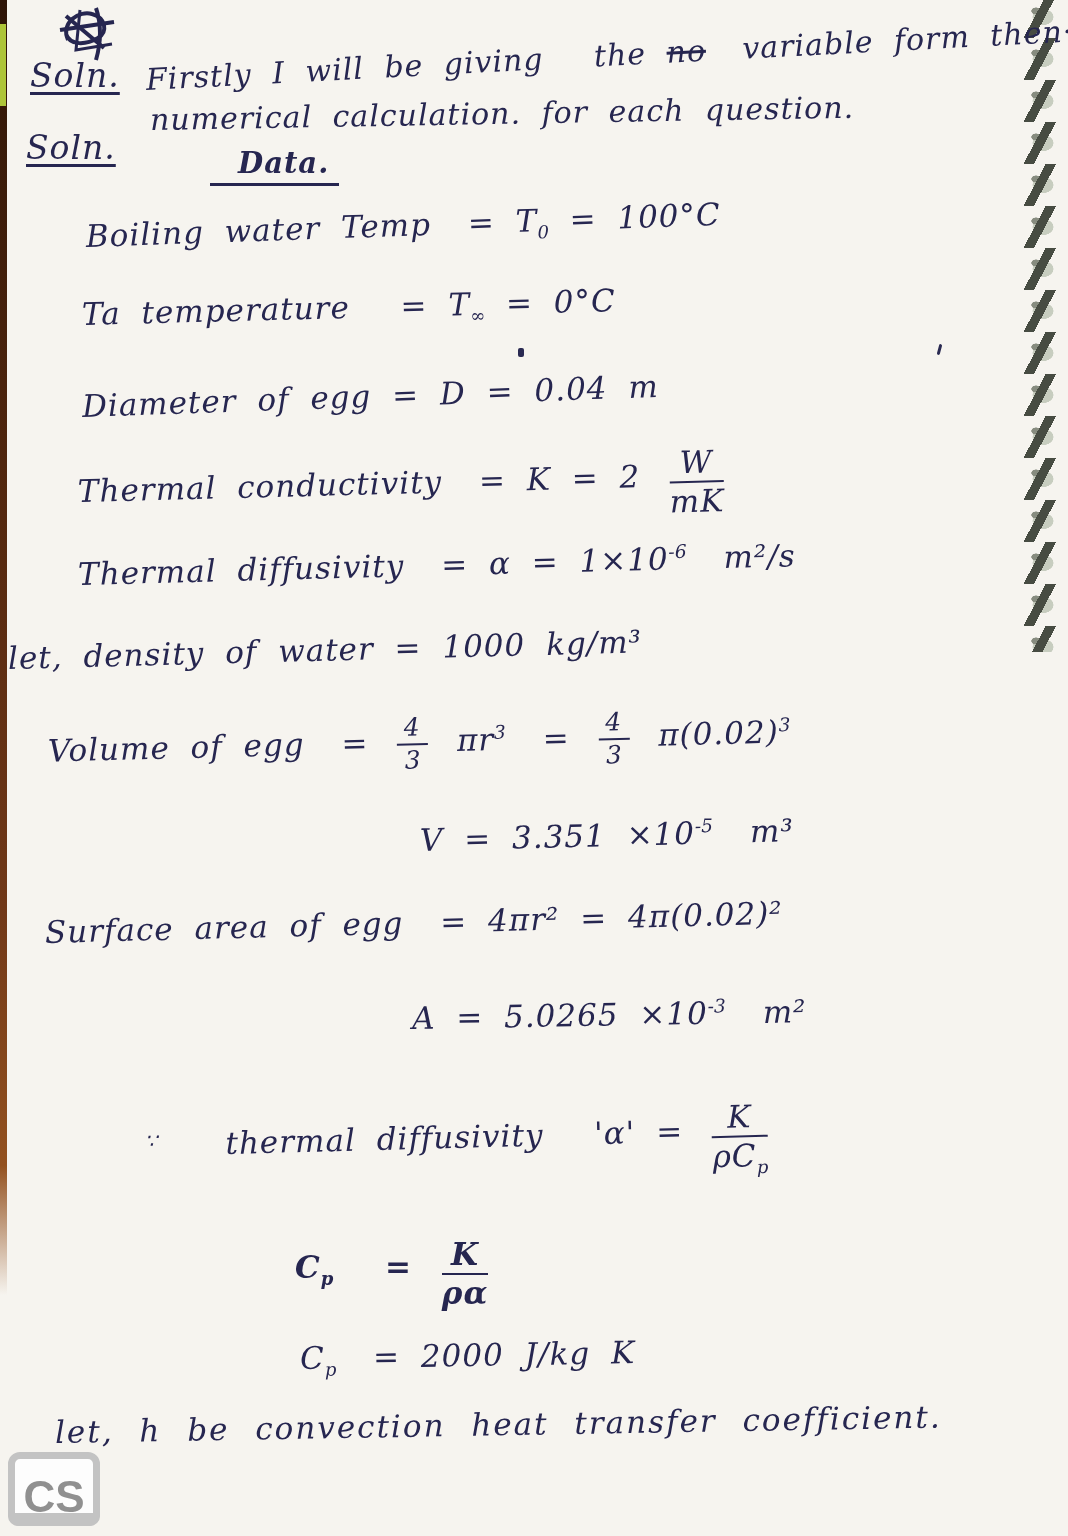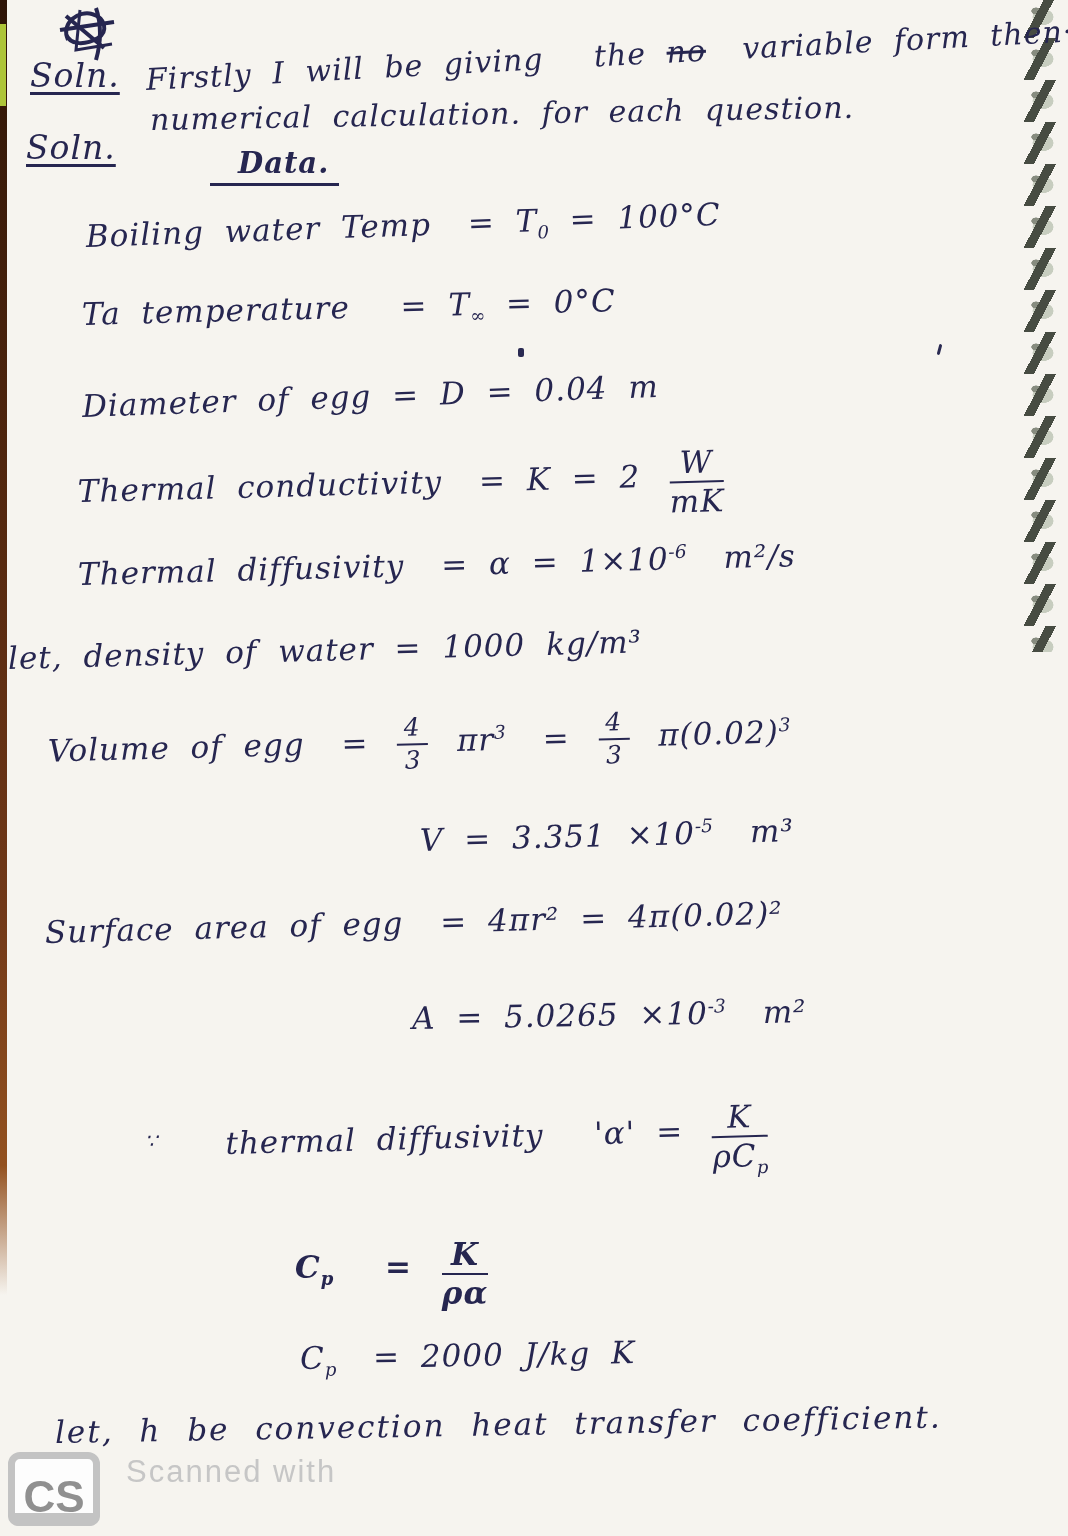--- a/index.html
+++ b/index.html
@@ -157,17 +157,16 @@
   <div class="hw r1" style="left:55px;top:1414px;letter-spacing:2px;word-spacing:14px;">let, h be convection heat transfer coefficient.</div>
 
   <div class="stray-dot" style="left:518px;top:348px;width:6px;height:9px;"></div>
   <div class="stray-dot" style="left:938px;top:344px;width:3px;height:11px;transform:rotate(15deg);"></div>
 
   <div class="watermark">
     <div class="cs-logo">
       <span>CS</span>
     </div>
     <div class="wm-text">
-      <div>Scanned with</div>
     </div>
   </div>
 
 </div>
 
 </body></html>

